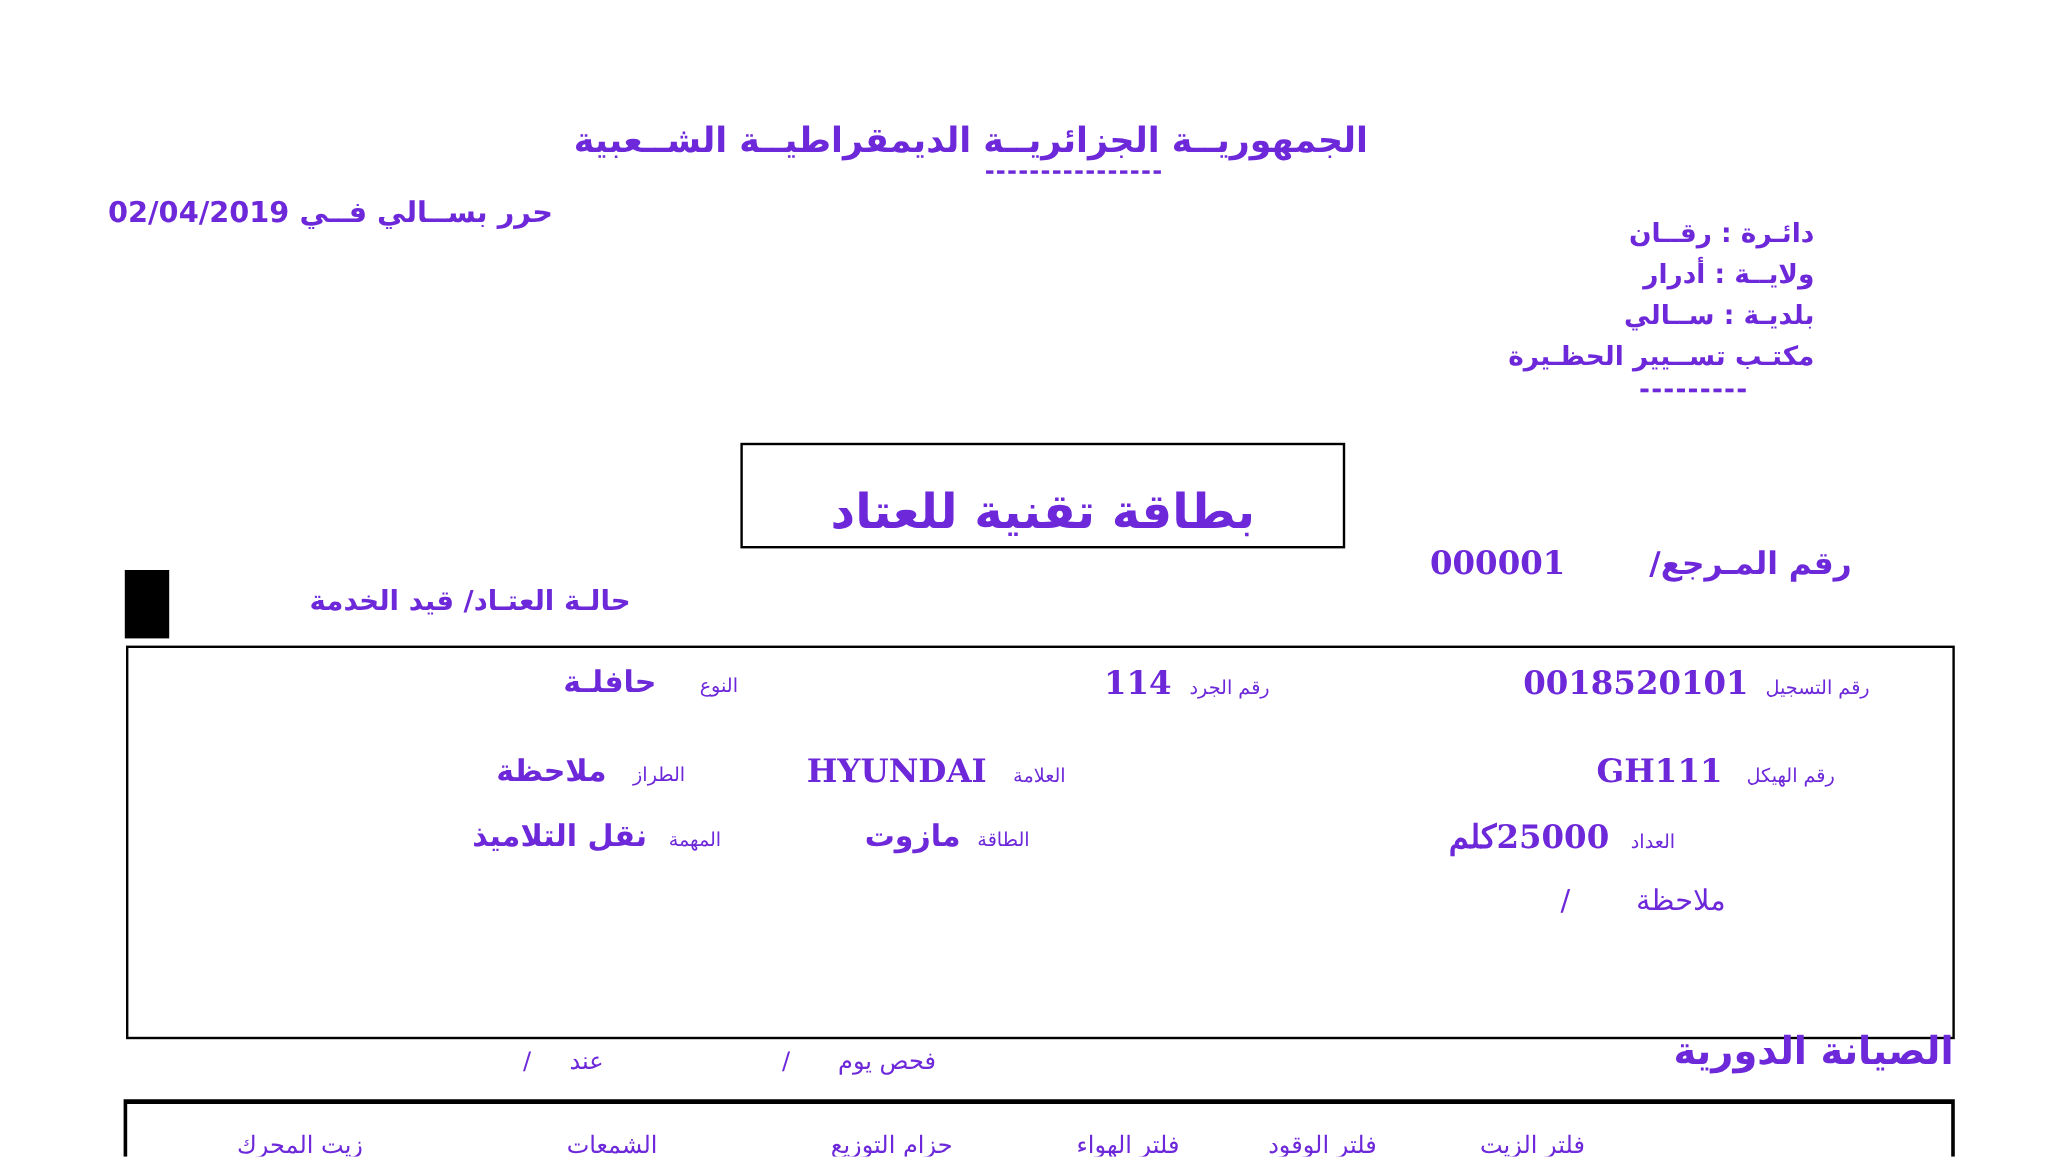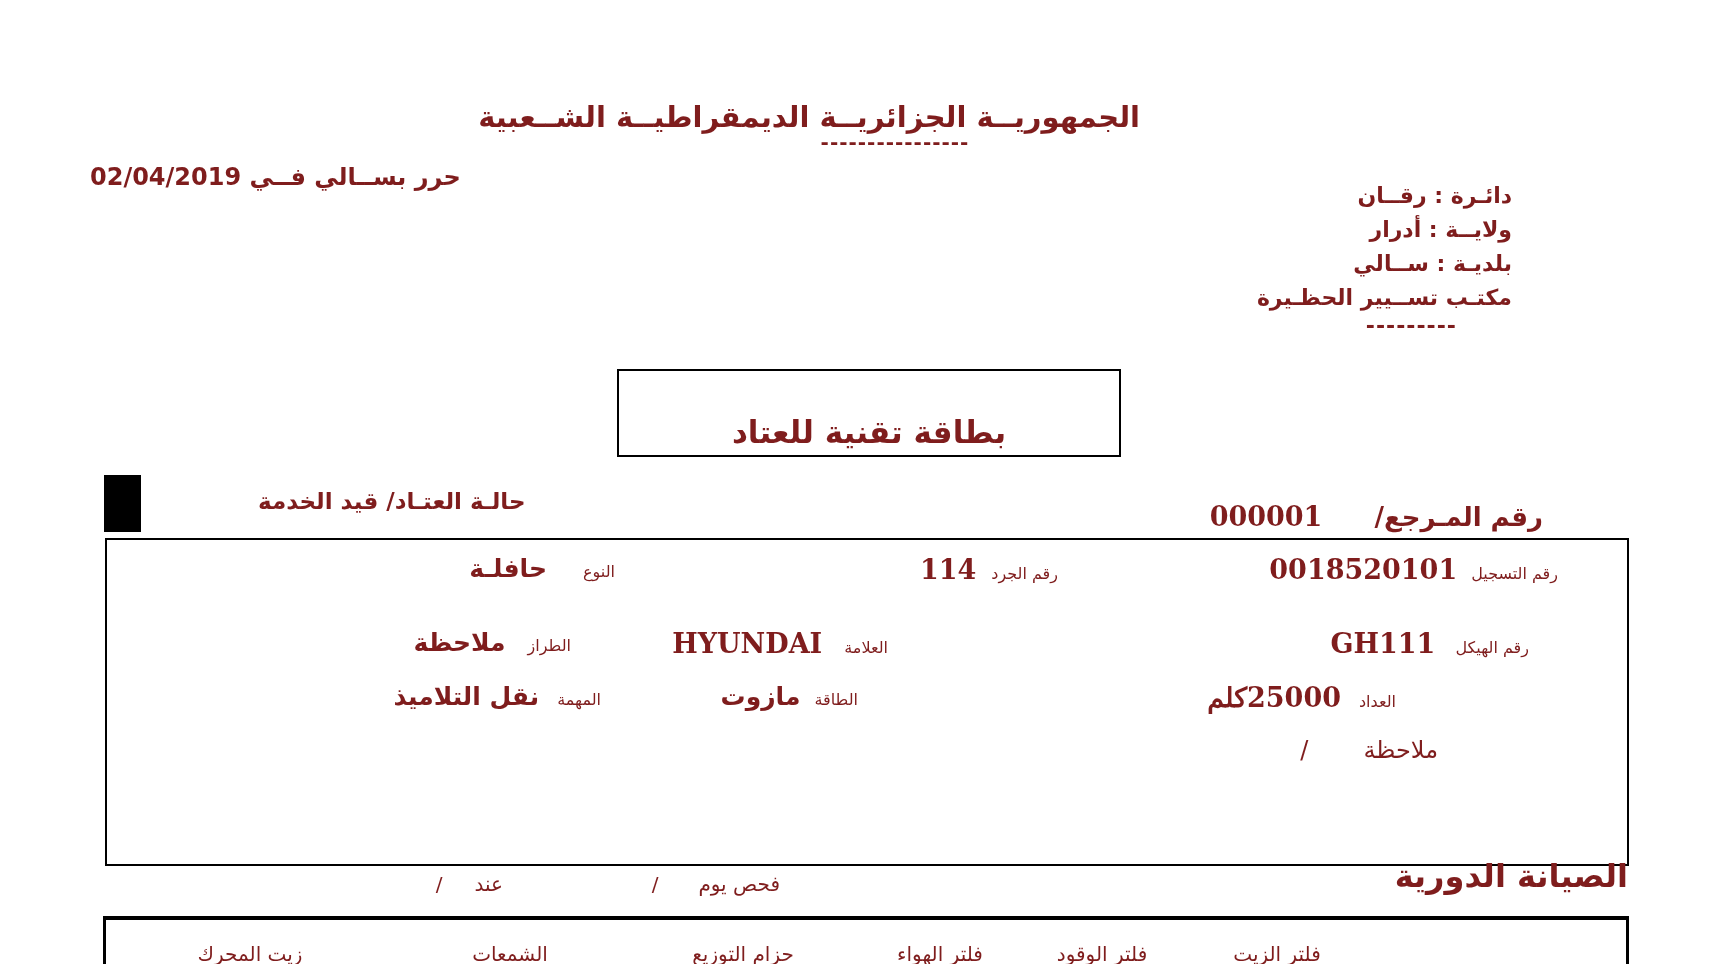--- a/index.html
+++ b/index.html
@@ -1,35 +1,35 @@
 <!DOCTYPE html>
 <html lang="ar"><head>
 <meta charset="utf-8">
 <style>
   html,body{margin:0;padding:0;background:#fff;}
   #page{
     position:relative;width:1712px;height:964px;background:#ffffff;overflow:hidden;
-    font-family:"DejaVu Sans",sans-serif;color:#7f1d1d;
+    font-family:"DejaVu Sans",sans-serif;color:#6d28d9;
   }
   .rtl{direction:rtl;unicode-bidi:embed;}
   
   .title-block{position:absolute;top:100px;left:650px;width:490px;text-align:center;}
   .republic{font-size:29px;font-weight:bold;white-space:nowrap;}
   .sep-top{font-size:20px;font-weight:bold;letter-spacing:1px;margin-top:-4px;}
   .issue-date{position:absolute;top:163px;left:90px;font-size:24px;font-weight:bold;white-space:nowrap;}
   .admin{position:absolute;top:179px;right:200px;text-align:right;font-size:22px;font-weight:bold;line-height:34px;white-space:nowrap;}
   .admin-sep{font-weight:bold;letter-spacing:1px;margin-right:55px;line-height:22px;}
   
   .card-box{position:absolute;left:617px;top:369px;width:500px;height:84px;border:2px solid #000;
     display:flex;align-items:flex-end;justify-content:center;}
-  .card-title{font-size:31px;font-weight:bold;padding-bottom:5px;white-space:nowrap;text-align:right;}
+  .card-title{font-size:40px;font-weight:bold;padding-bottom:5px;white-space:nowrap;text-align:right;}
   
   .reference{position:absolute;top:454px;right:169px;display:flex;direction:rtl;gap:52px;align-items:baseline;}
-  .ref-label{font-size:26px;font-weight:bold;white-space:nowrap;}
-  .ref-value{font-size:27px;font-weight:bold;font-family:"DejaVu Serif",serif;margin-top:47px;}
+  .ref-label{font-size:26px;font-weight:bold;white-space:nowrap;margin-left:18px;}
+  .ref-value{font-size:27px;font-weight:bold;font-family:"DejaVu Serif",serif;}
   
   .status-marker{position:absolute;left:104px;top:475px;width:37px;height:57px;background:#000;}
   .status-text{position:absolute;left:258px;top:488px;font-size:23px;font-weight:bold;white-space:nowrap;}
   
   .info-box{position:absolute;left:105px;top:538px;width:1520px;height:324px;border:2px solid #000;}
   .field{position:absolute;display:flex;direction:rtl;align-items:baseline;gap:18px;white-space:nowrap;}
   .field .lbl{font-size:16px;}
   .field .val{font-size:25px;font-weight:bold;}
   .val.latin{font-family:"DejaVu Serif",serif;font-size:27px;}
   #f-reg{top:14px;right:69px;gap:14px;}

